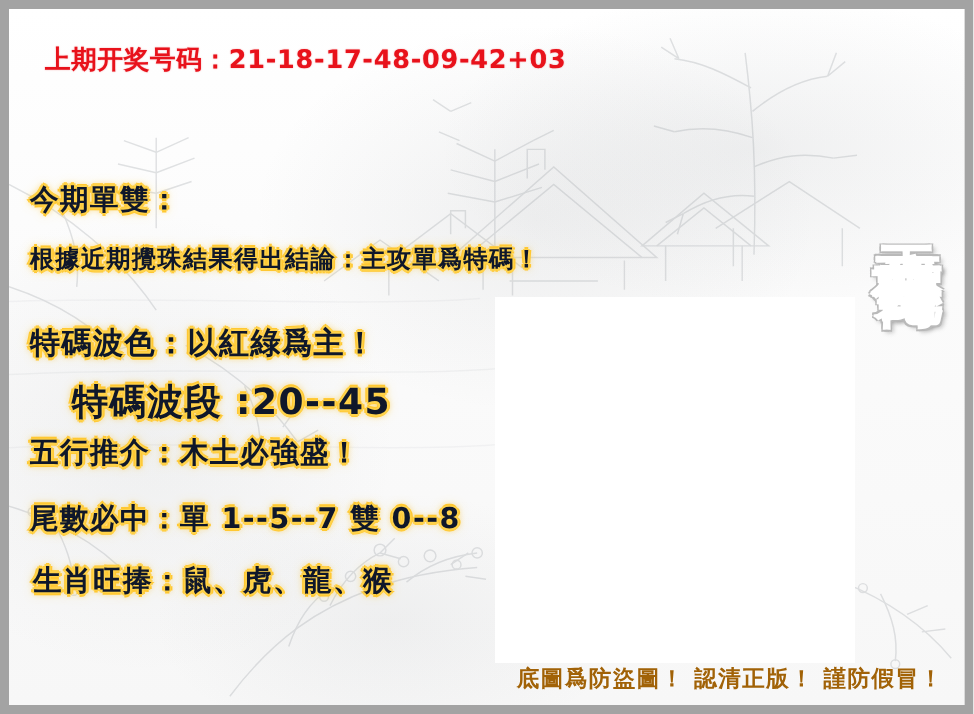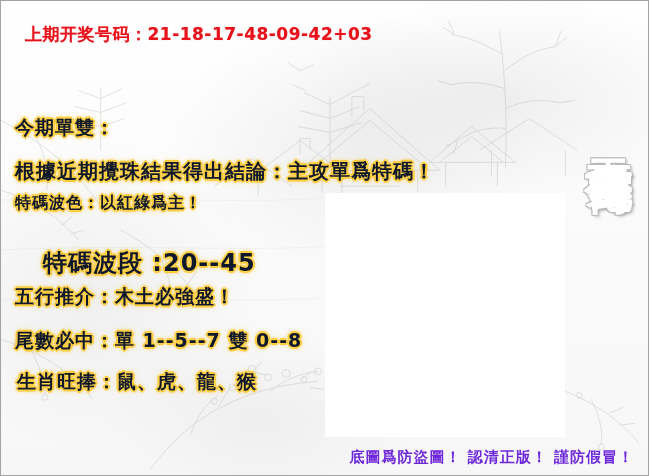--- a/index.html
+++ b/index.html
@@ -4,21 +4,21 @@
 <style>
   html,body{margin:0;padding:0;background:#fff;}
   body{font-family:"DejaVu Sans","Liberation Sans",sans-serif;}
 
   .poster{
     position:relative;
     width:649px;height:476px;
     overflow:hidden;
     background:#fdfdfd;
     box-sizing:border-box;
-    border:1px solid #a3a3a3;
+    border:6px solid #a3a3a3;
   }
 
   
   .bg-layer{
     position:absolute;inset:0;
     pointer-events:none;
   }
   .bg-wash{
     position:absolute;inset:0;
     background:
@@ -59,22 +59,22 @@
     -webkit-text-stroke:0px;
     text-shadow:
       -1px -1px 0 #ffd24a,  1px -1px 0 #ffd24a,
       -1px  1px 0 #ffd24a,  1px  1px 0 #ffd24a,
       -2px  0   0 #ffc832,  2px  0   0 #ffc832,
        0   -2px 0 #ffc832,  0    2px 0 #ffc832,
        0 0 4px rgba(255,196,40,.95),
        0 0 7px rgba(255,214,90,.7);
   }
   #tip-0{left:14px;top:114px;font-size:19px;}
-  #tip-1{left:14px;top:157px;font-size:20px;}
-  #tip-2{left:14px;top:192px;font-size:16px;}
+  #tip-1{left:14px;top:157px;font-size:16px;}
+  #tip-2{left:14px;top:209px;font-size:20px;}
   #tip-3{left:14px;top:246px;font-size:24px;margin-left:28px;}
   #tip-4{left:14px;top:283px;font-size:19px;}
   #tip-5{left:14px;top:327px;font-size:19px;}
   #tip-6{left:16px;top:368px;font-size:19px;}
 
   
   .watermark{
     position:absolute;
     right:14px;top:120px;
     width:62px;
@@ -93,21 +93,21 @@
     user-select:none;
   }
 
   
   .footer-note{
     position:absolute;
     left:0;right:14px;bottom:8px;
     text-align:right;
     font-size:15px;
     font-weight:bold;
-    color:#6d28d9;
+    color:#a16207;
     letter-spacing:1px;
     text-shadow:0 0 1px rgba(255,255,255,.8);
   }
 </style>
 </head>
 <body>
 
 <div class="poster">
 
   <div class="bg-layer">

